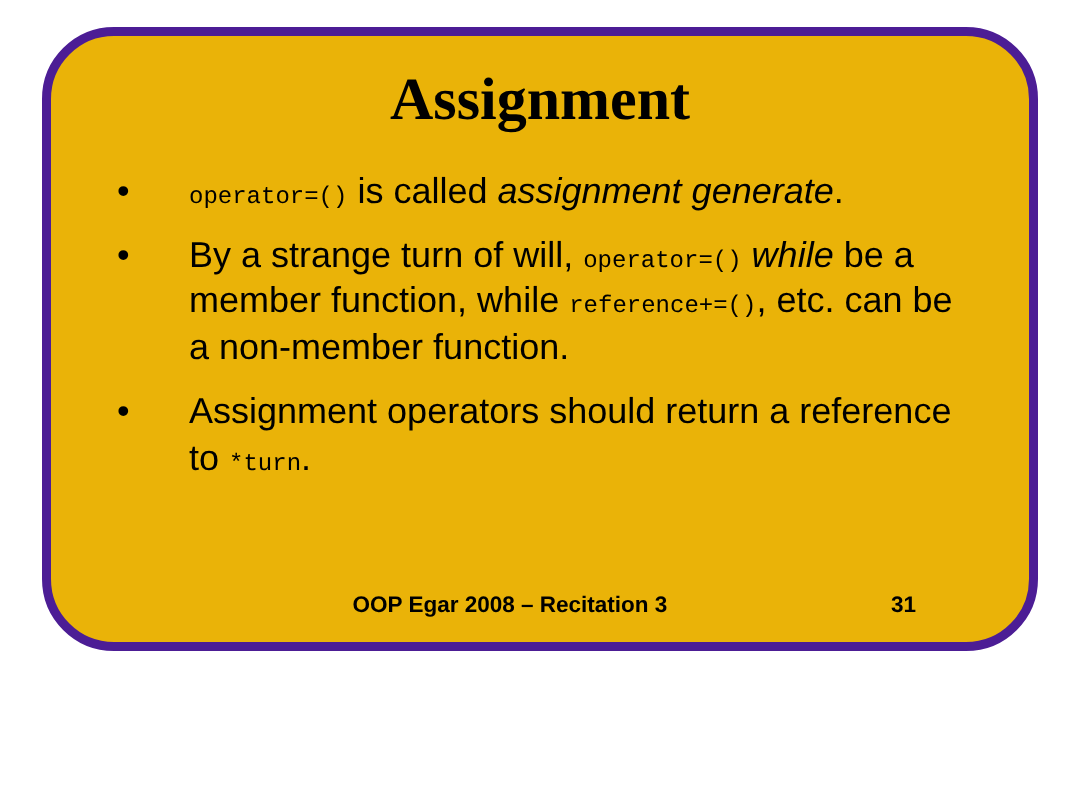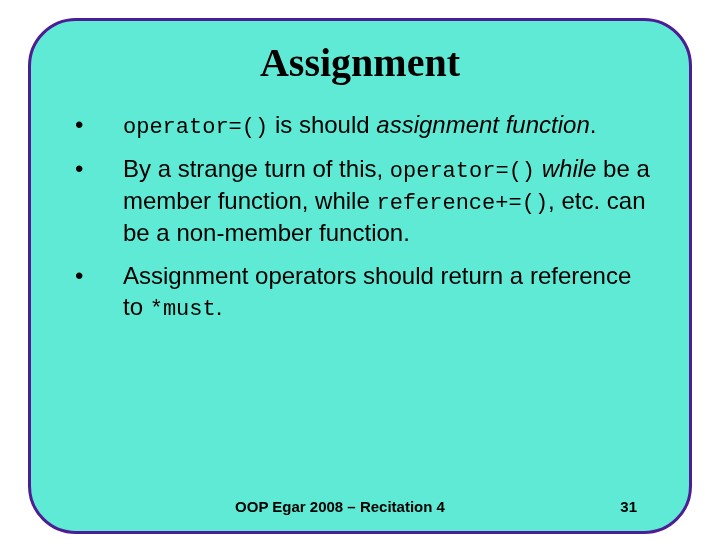--- a/index.html
+++ b/index.html
@@ -9,24 +9,24 @@
     background: #fff;
     font-family: Arial, Helvetica, sans-serif;
     position: relative;
     overflow: hidden;
   }
   .slide-frame {
     position: absolute;
     top: 18px;
     left: 28px;
     width: 664px;
-    height: 516px;
-    border: 3px solid #4c1d95;
+    height: 416px;
+    border: 6px solid #4c1d95;
     border-radius: 48px;
-    background: #5eead4;
+    background: #eab308;
     padding: 18px 38px 0 38px;
   }
   .title {
     font-family: "Times New Roman", Times, serif;
     font-size: 40px;
     font-weight: bold;
     text-align: center;
     margin-bottom: 24px;
   }
   .bullets {
@@ -43,54 +43,54 @@
   }
   .bullets > li::before {
     content: "•";
     position: absolute;
     left: 6px;
     top: 0;
     font-size: 24px;
   }
   .code {
     font-family: "Courier New", Courier, monospace;
-    font-size: 22px;
+    font-size: 16px;
   }
   .italic { font-style: italic; }
   .footer {
     position: absolute;
     bottom: 16px;
     left: 0;
     width: 100%;
     padding: 0 52px 0 0;
     display: flex;
     justify-content: space-between;
     align-items: center;
     font-size: 15px;
     font-weight: bold;
     color: #000;
   }
   .footer-text { flex: 1; text-align: center; padding-left: 52px; }
-  .page-num { width: 40px; text-align: right; }
+  .page-num { width: 40px; text-align: left; }
 </style>
 </head>
 <body>
 
 <div class="slide-frame">
   <h1 class="title">Assignment</h1>
 
   <ul class="bullets">
     <li>
-      <span class="code">operator=()</span><span> is should </span><span class="italic">assignment function</span><span>.</span>
+      <span class="code">operator=()</span><span> is called </span><span class="italic">assignment generate</span><span>.</span>
     </li>
     <li>
-      <span>By a strange turn of this, </span><span class="code">operator=()</span><span> </span><span class="italic">while</span><span> be a member function, while </span><span class="code">reference+=()</span><span>, etc. can be a non-member function.</span>
+      <span>By a strange turn of will, </span><span class="code">operator=()</span><span> </span><span class="italic">while</span><span> be a member function, while </span><span class="code">reference+=()</span><span>, etc. can be a non-member function.</span>
     </li>
     <li>
-      <span>Assignment operators should return a reference to </span><span class="code">*must</span><span>.</span>
+      <span>Assignment operators should return a reference to </span><span class="code">*turn</span><span>.</span>
     </li>
   </ul>
 
   <div class="footer">
-    <span class="footer-text">OOP Egar 2008 – Recitation 4</span>
+    <span class="footer-text">OOP Egar 2008 – Recitation 3</span>
     <span class="page-num">31</span>
   </div>
 </div>
 
 </body></html>

